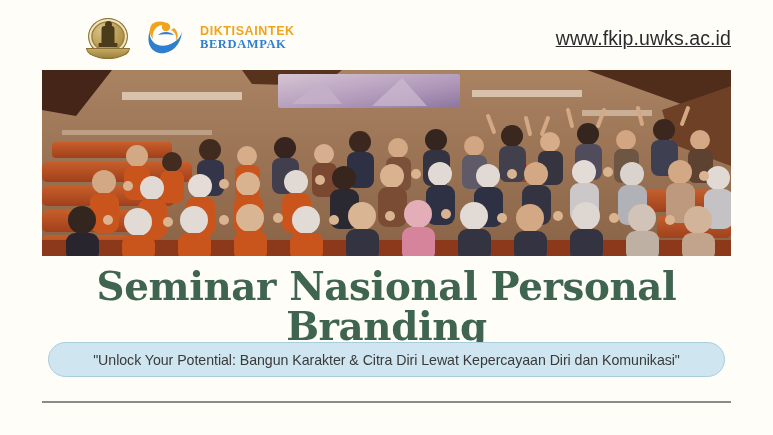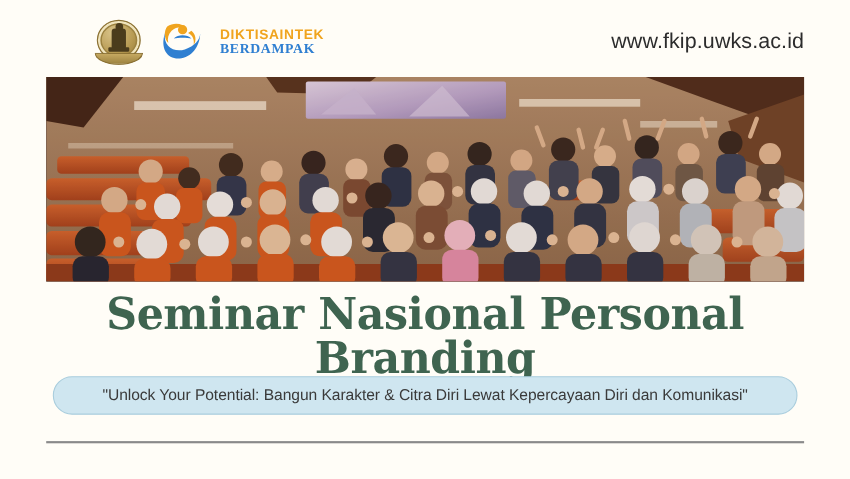--- a/index.html
+++ b/index.html
@@ -122,20 +122,21 @@
     font-weight: bold;
     color: #2f7fd1;
     font-family: Liberation Serif, serif;
   }
 
   .site-url {
     font-size: 19.5px;
     color: #2c2c2c;
     letter-spacing: 0.1px;
     white-space: nowrap;
+    text-decoration: underline;
   }
 
   
   .photo {
     position: absolute;
     left: 42px;
     top: 70px;
     width: 689px;
     height: 186px;
     overflow: hidden;

